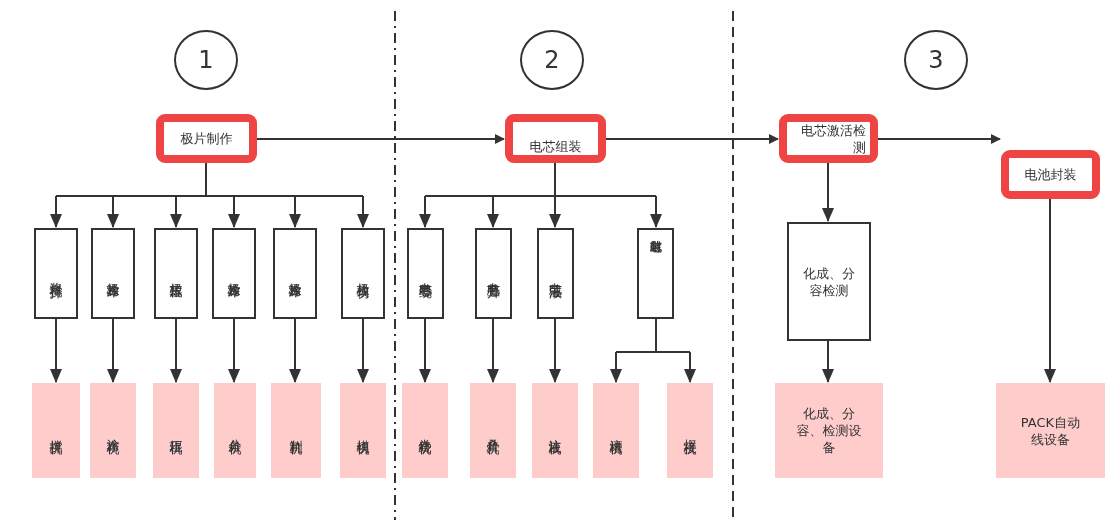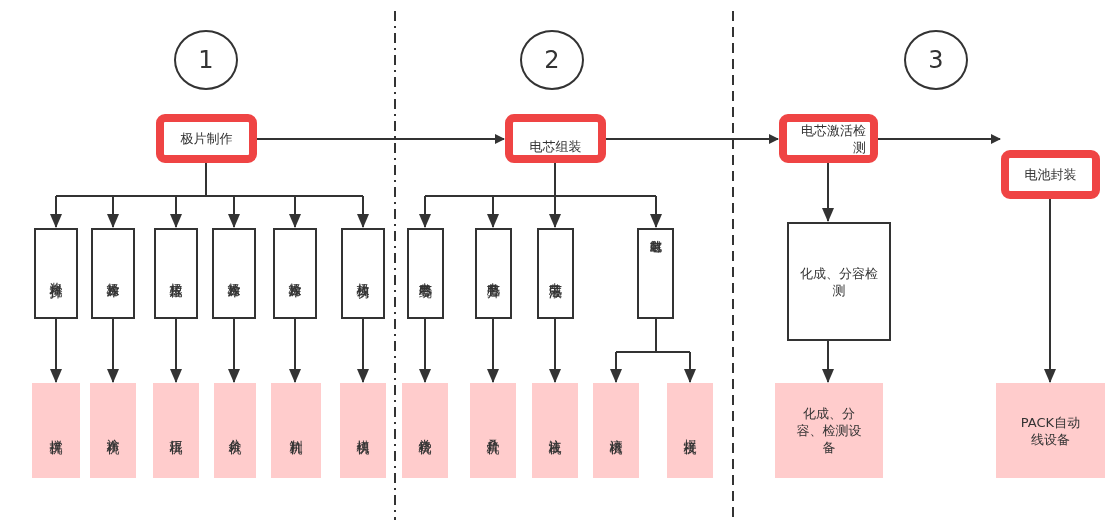--- a/index.html
+++ b/index.html
@@ -124,21 +124,21 @@
 <div class="node process vert" style="left:475px;top:228px;width:37px;height:91px;">
     <span>电芯叠片</span>
   </div>
 <div class="node process vert" style="left:537px;top:228px;width:37px;height:91px;">
     <span>电芯注液</span>
   </div>
 <div class="node process vert" style="left:637px;top:228px;width:37px;height:91px;align-items:flex-start;overflow:hidden;">
     <span style="font-size:12px;letter-spacing:0;margin-top:1px;">电芯欲封装</span>
   </div>
 
-<div class="node process" style="left:787px;top:222px;width:104px;height:119px;padding:0 8px;">
+<div class="node process" style="left:787px;top:222px;width:84px;height:119px;padding:0 8px;">
     <span>化成、分容检测</span>
   </div>
 
 <div class="node equip vert" style="left:32px;top:383px;width:48px;height:95px;">
     <span>搅拌机</span>
   </div>
 <div class="node equip vert" style="left:90px;top:383px;width:46px;height:95px;">
     <span>涂布机</span>
   </div>
 <div class="node equip vert" style="left:153px;top:383px;width:46px;height:95px;">

